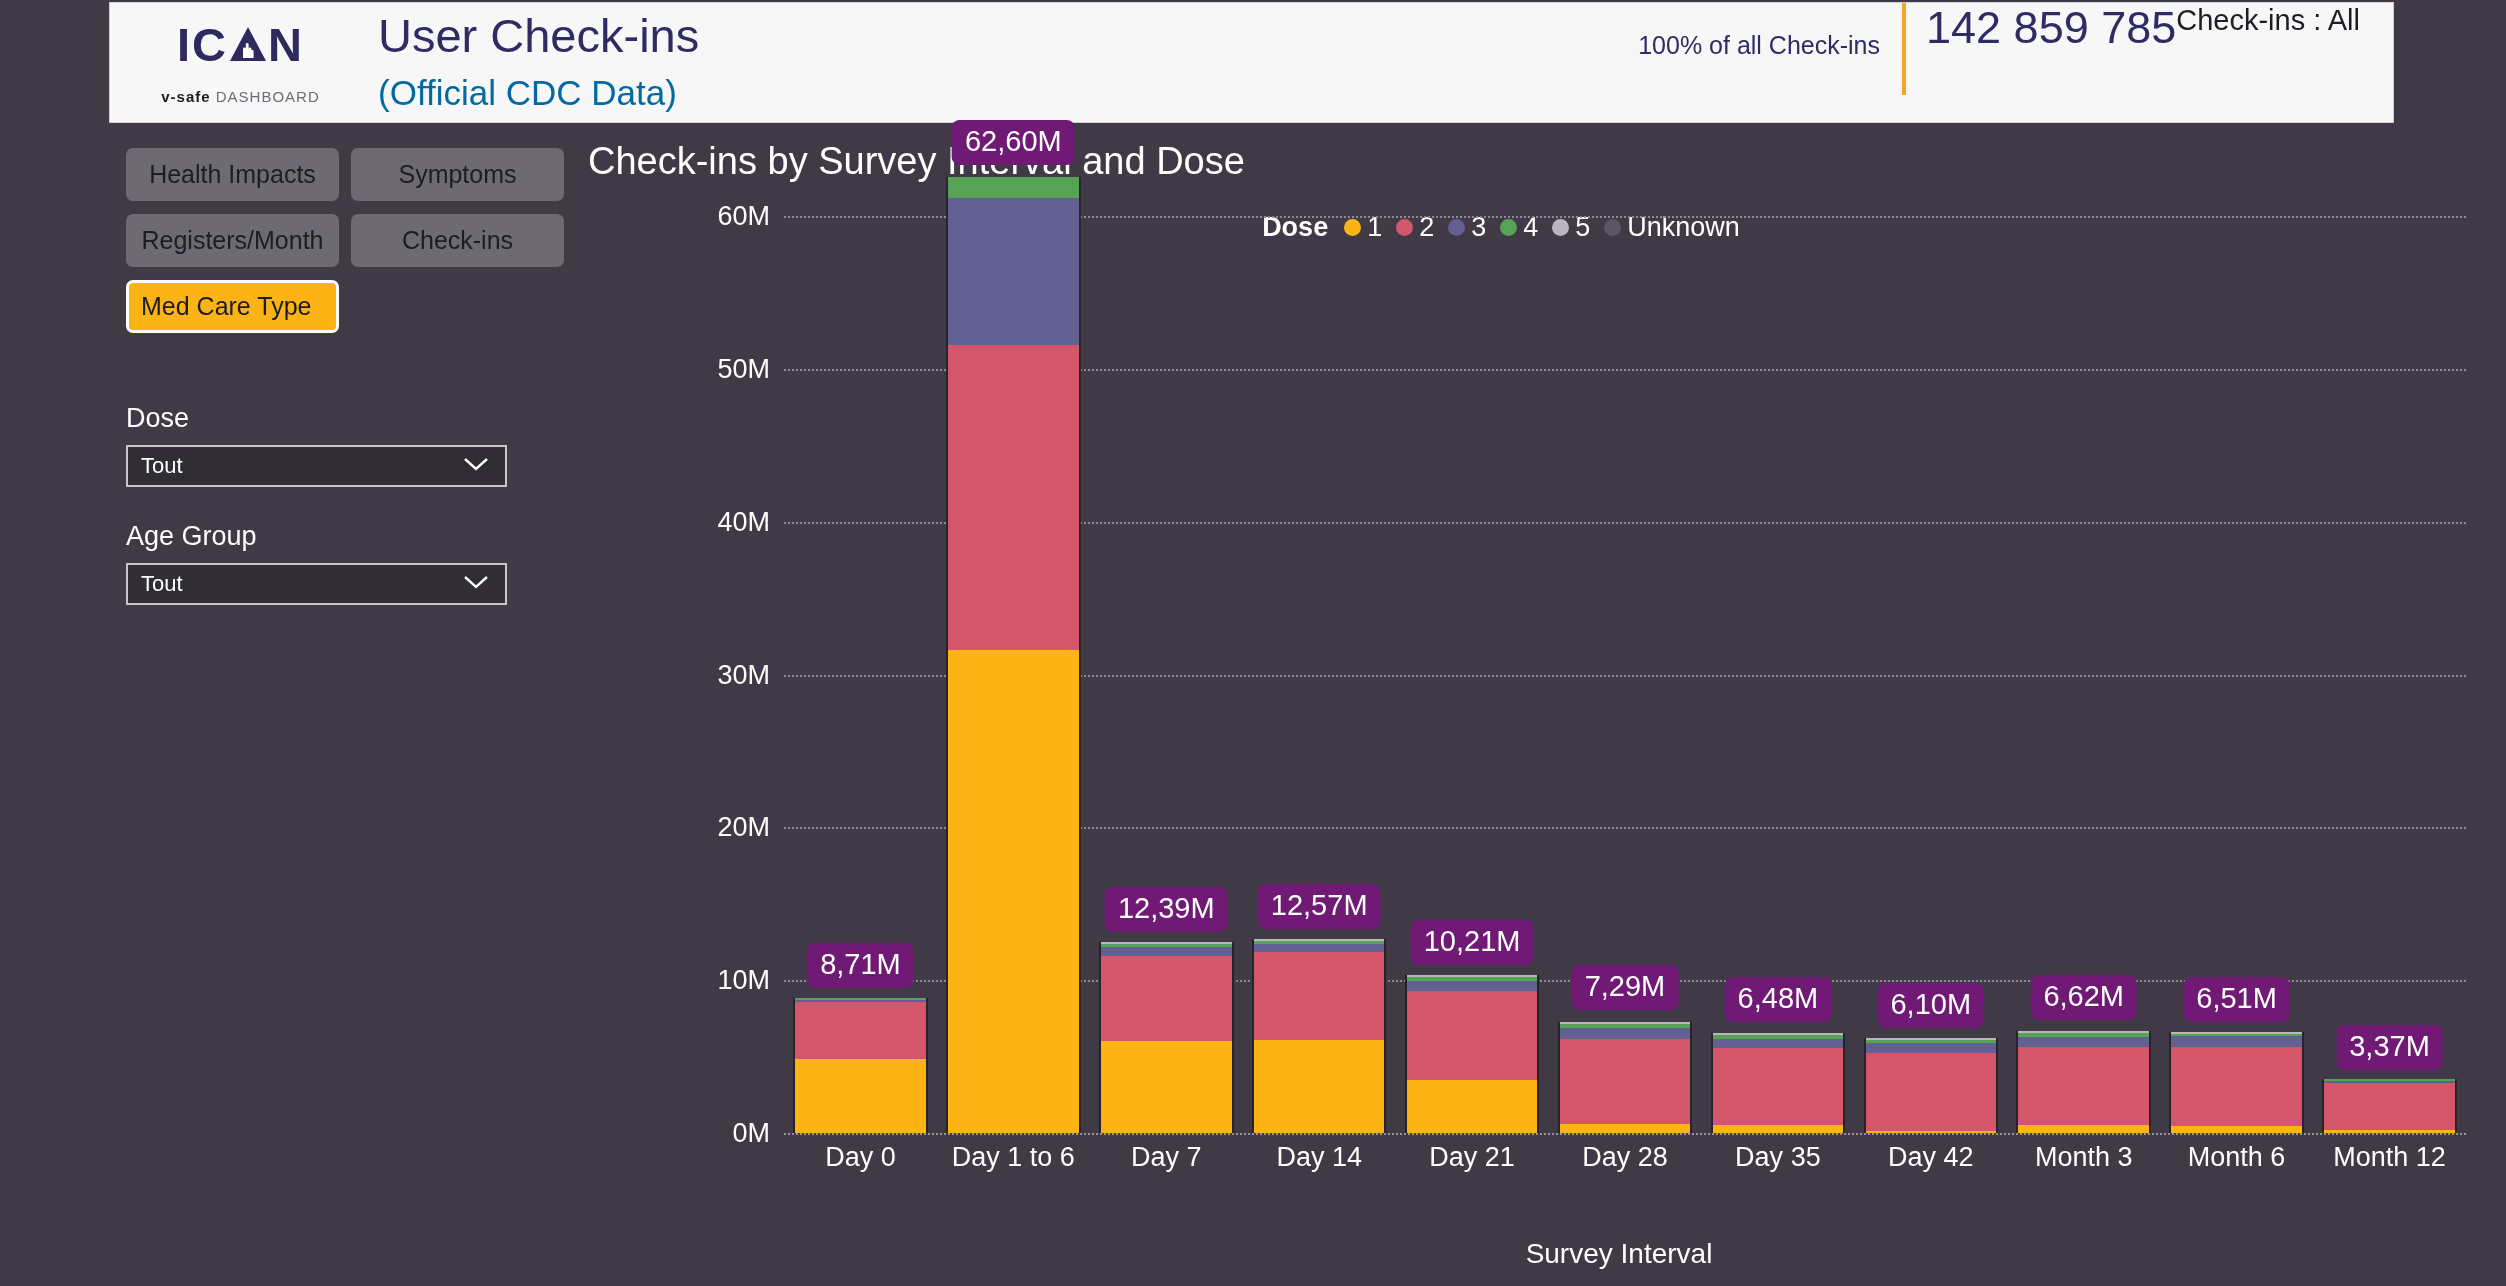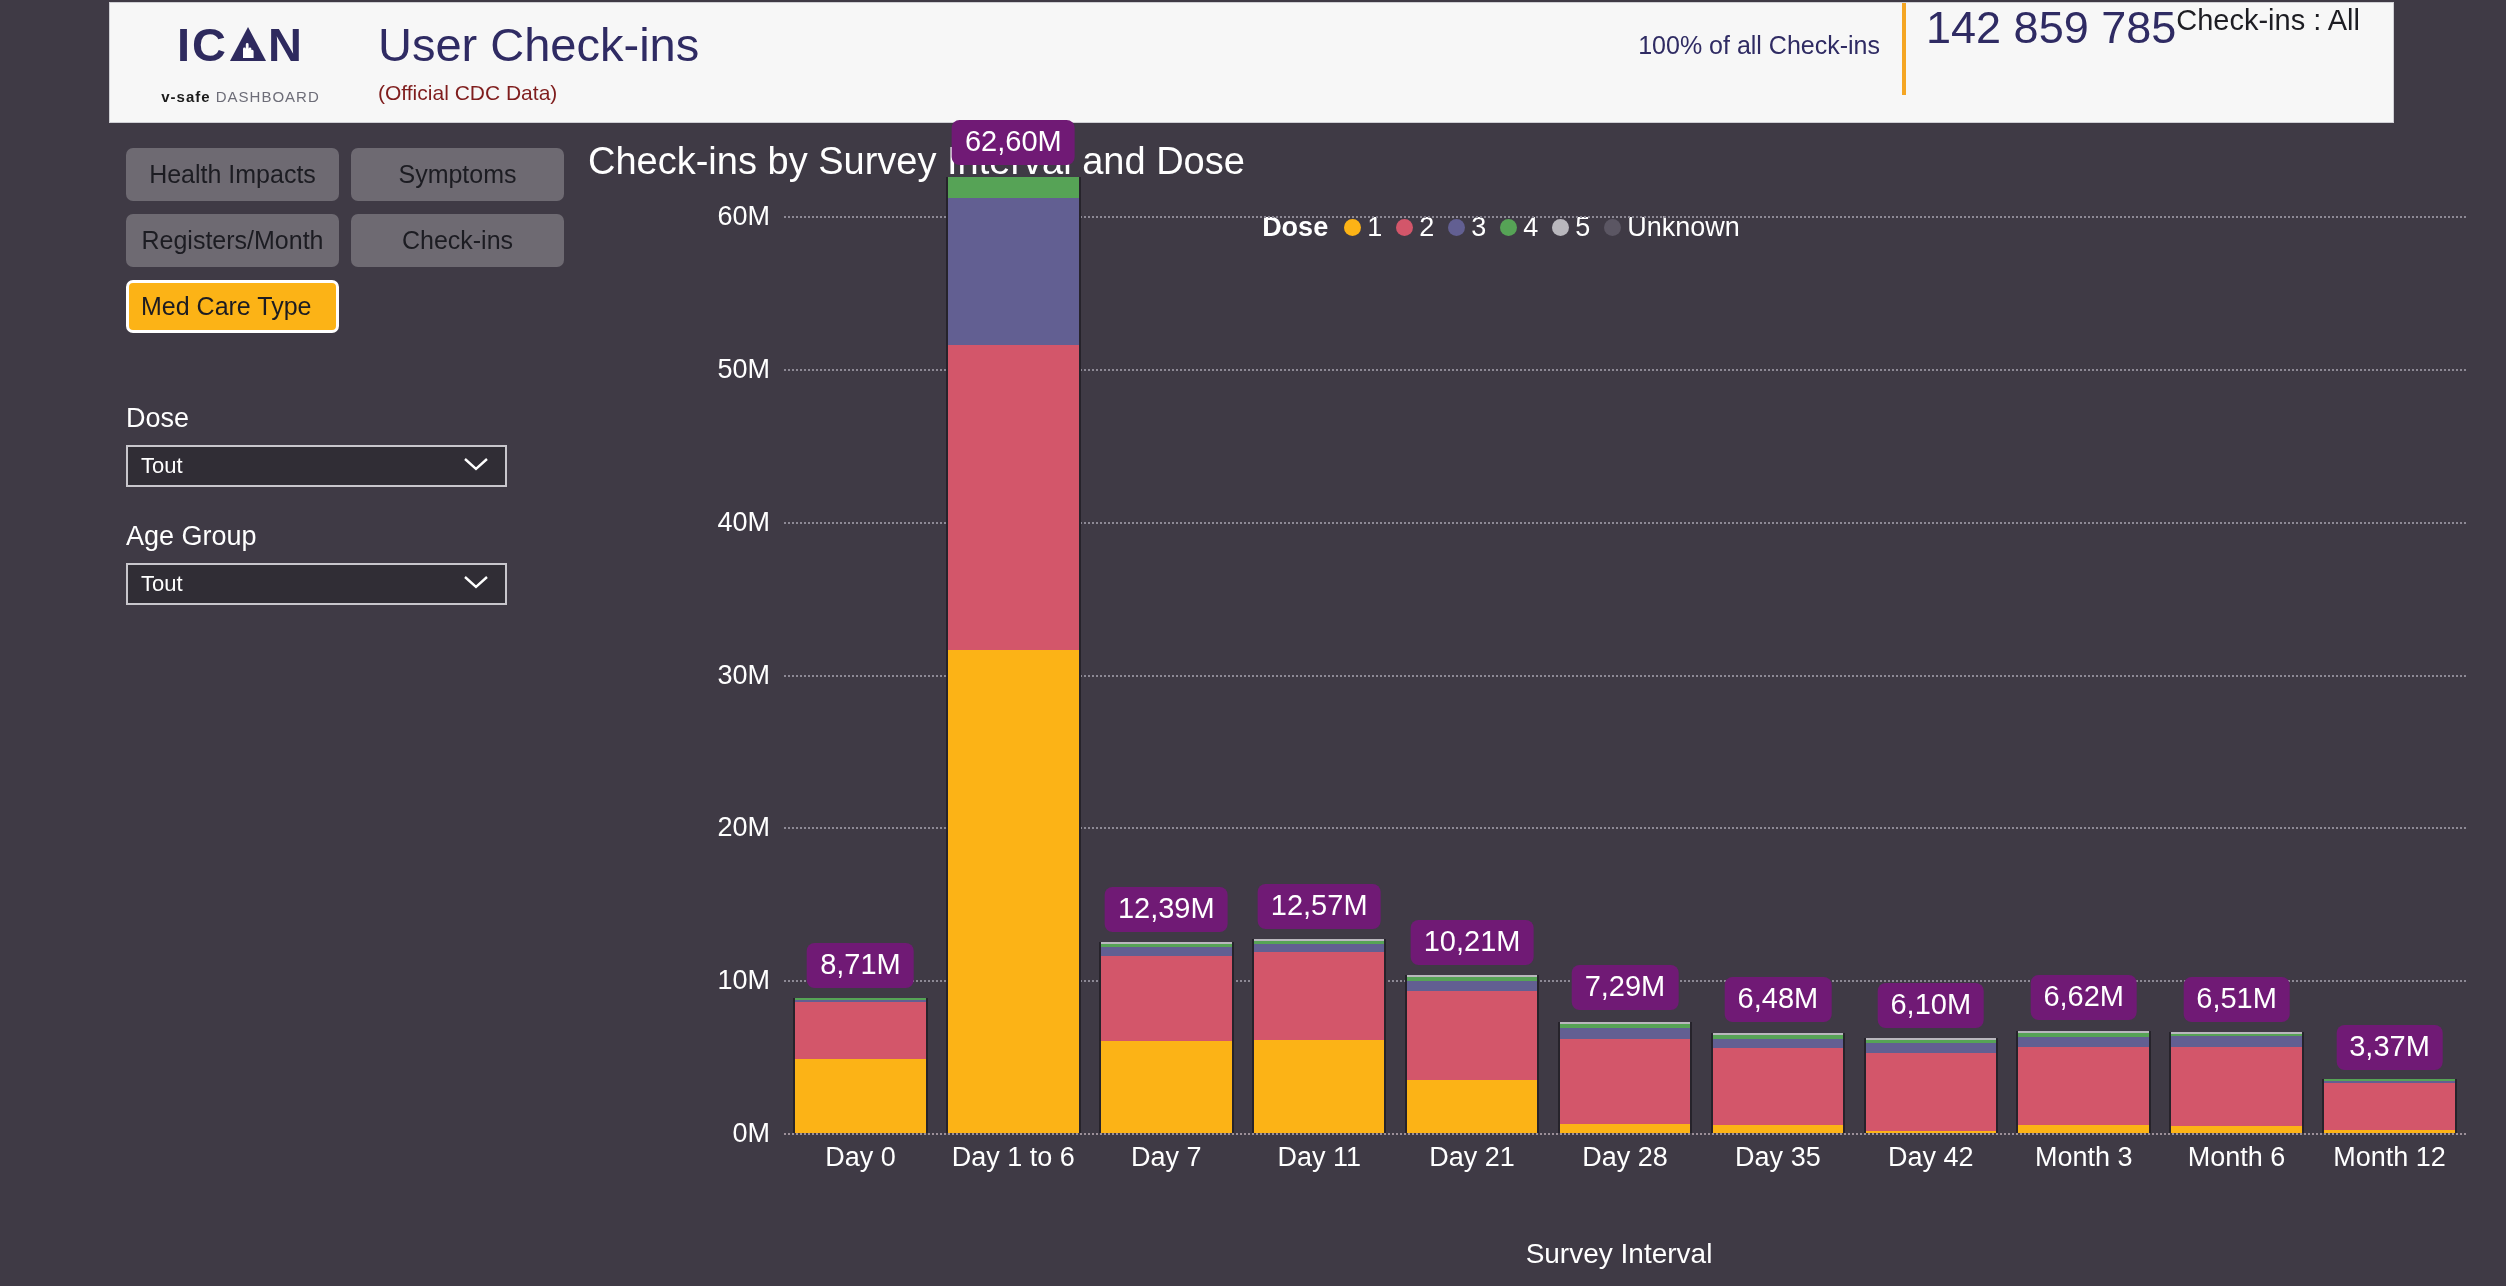--- a/index.html
+++ b/index.html
@@ -68,22 +68,22 @@
     flex-direction: column;
     justify-content: center;
   }
   .title-main {
     font-size: 47px;
     color: #2f2b63;
     line-height: 1.08;
     white-space: nowrap;
   }
   .title-sub {
-    font-size: 21px;
-    color: #7f1d1d;
+    font-size: 35px;
+    color: #0369a1;
     line-height: 1.2;
     white-space: nowrap;
     margin-top: 10px;
   }
 
   .header-right {
     margin-left: auto;
     display: flex;
     height: 100%;
     padding-right: 33px;
@@ -540,21 +540,21 @@
             <div class="seg" style="height: 2px; background: rgb(98, 95, 146);"></div>
             <div class="seg" style="height: 2px; background: rgb(86, 163, 86);"></div>
           </div>
           <div class="bar-label" style="bottom: 63.4832px;">3,37M</div>
         </div>
       </div>
     <div class="x-labels" id="x-labels">
         <div class="x-label">Day 0</div>
         <div class="x-label">Day 1 to 6</div>
         <div class="x-label">Day 7</div>
-        <div class="x-label">Day 11</div>
+        <div class="x-label">Day 14</div>
         <div class="x-label">Day 21</div>
         <div class="x-label">Day 28</div>
         <div class="x-label">Day 35</div>
         <div class="x-label">Day 42</div>
         <div class="x-label">Month 3</div>
         <div class="x-label">Month 6</div>
         <div class="x-label">Month 12</div>
       </div>
     <div class="x-axis-title">Survey Interval</div>
   </div>

